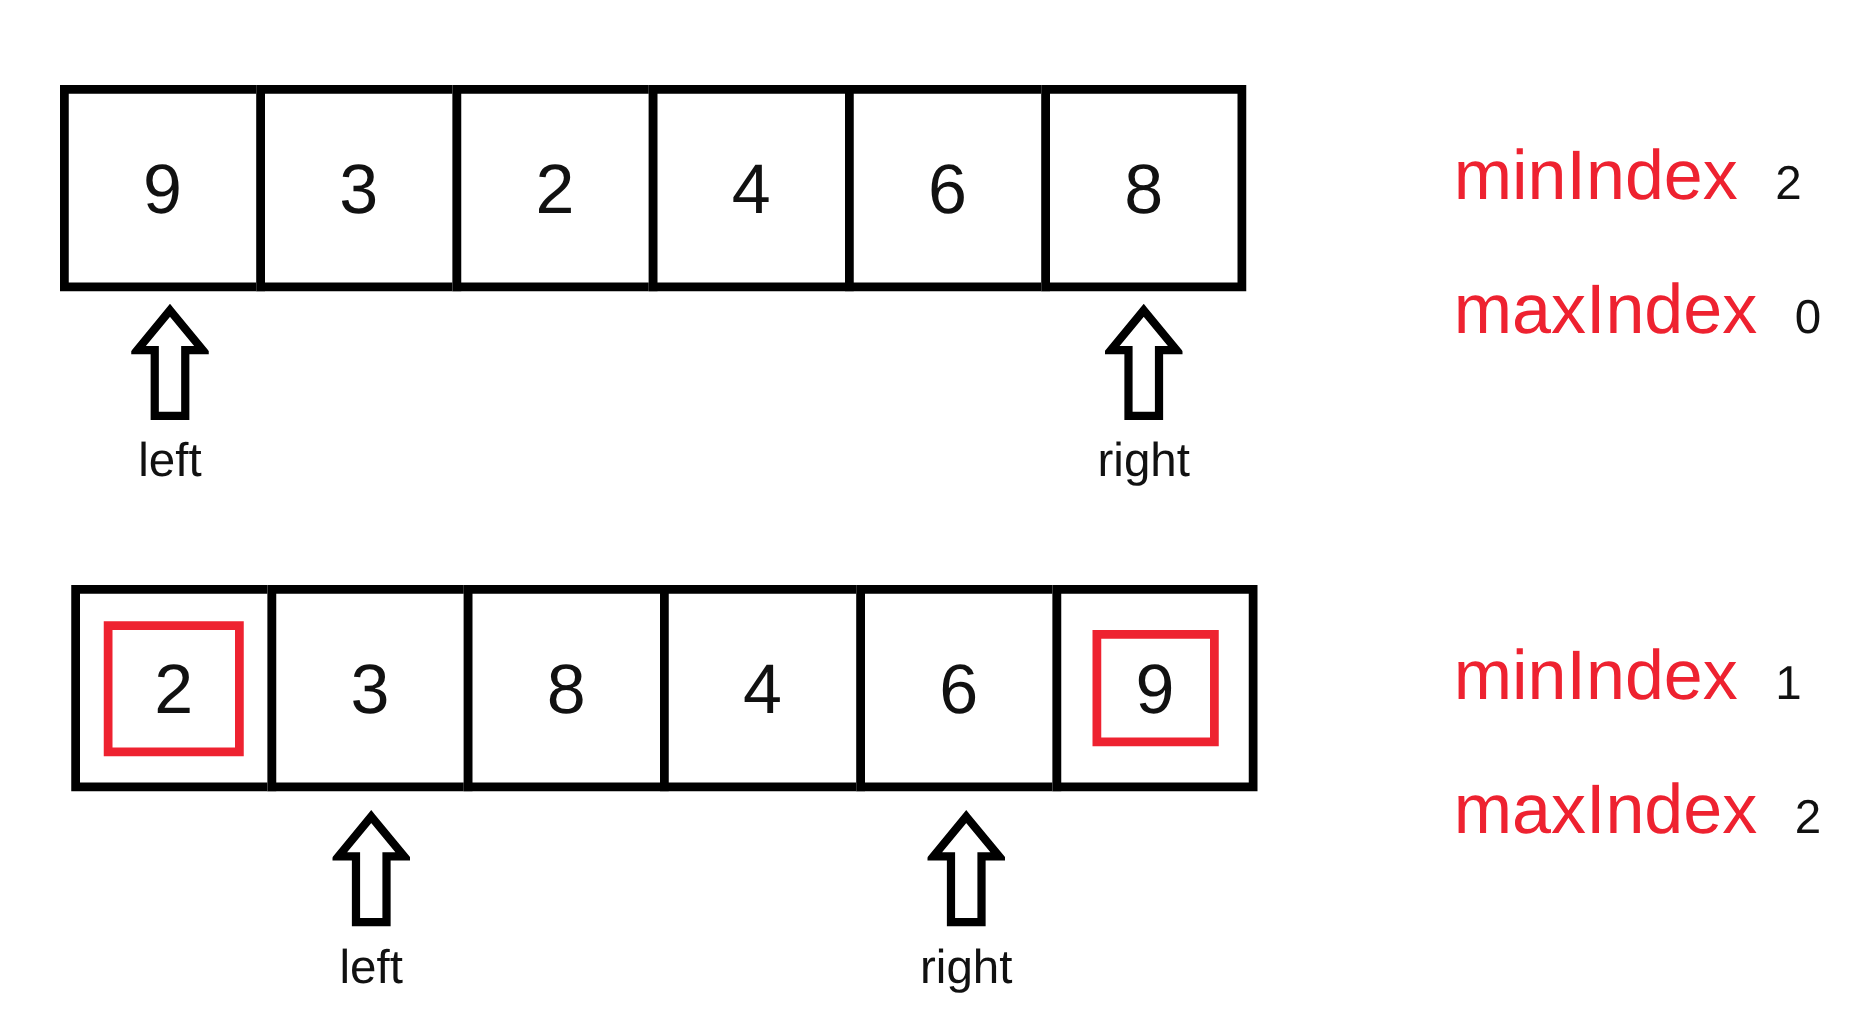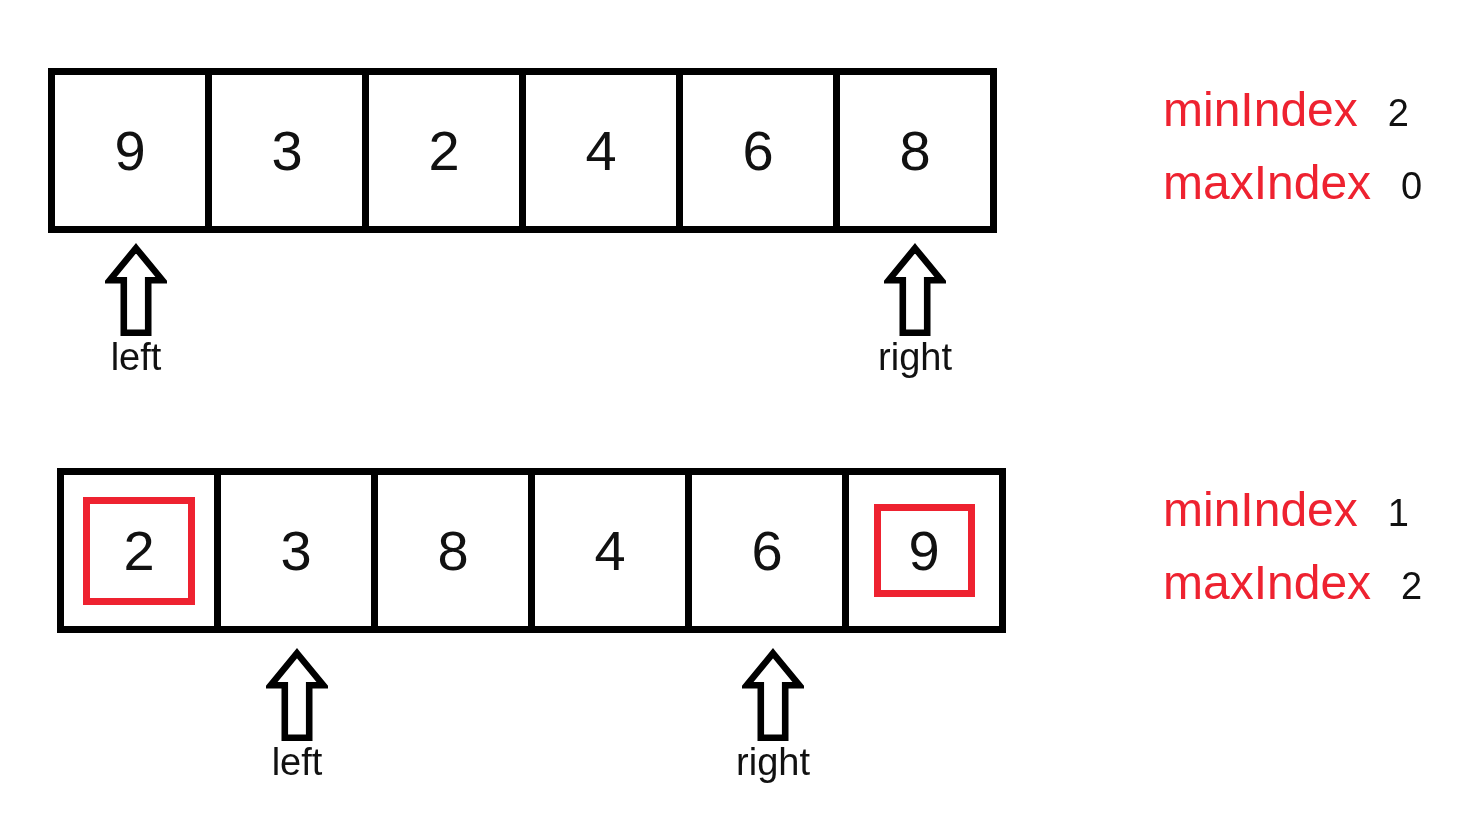--- a/index.html
+++ b/index.html
@@ -40,28 +40,28 @@
   .hl-b{width:101px;height:93px;}
   
   .pointer{
     position:absolute;width:140px;
     display:flex;flex-direction:column;align-items:center;
   }
   .p-s1-left{left:66px;top:243px;}
   .p-s1-right{left:845px;top:243px;}
   .p-s2-left{left:227px;top:648px;}
   .p-s2-right{left:703px;top:648px;}
-  .pointer-label{font-size:38px;color:var(--black);line-height:1;text-align:right;}
+  .pointer-label{font-size:38px;color:var(--black);margin-top:12px;line-height:1;text-align:right;}
   .arrow-svg{display:block;}
   
   .stats{position:absolute;display:flex;flex-direction:column;gap:21px;}
   .stats-s1{left:1163px;top:84px;}
   .stats-s2{left:1163px;top:484px;}
   .stat-row{display:flex;align-items:baseline;gap:30px;}
-  .stat-label{font-size:48px;color:var(--red);line-height:1.08;}
+  .stat-label{font-size:56px;color:var(--red);line-height:1.08;margin-top:26px;}
   .stat-value{font-size:38px;color:var(--black);line-height:1;}
 </style>
 </head>
 <body>
 
 <div class="canvas">
 
   <div class="array array-s1">
     <div class="cell">
       <span class="cell-value">9</span>

